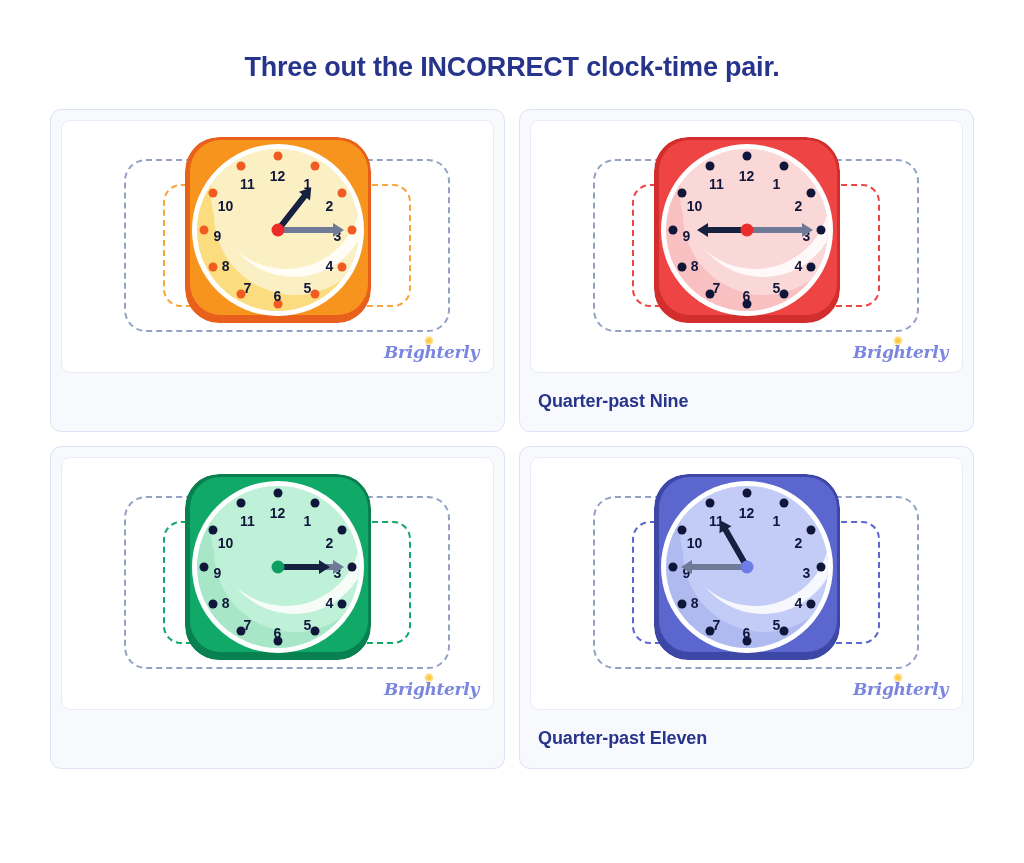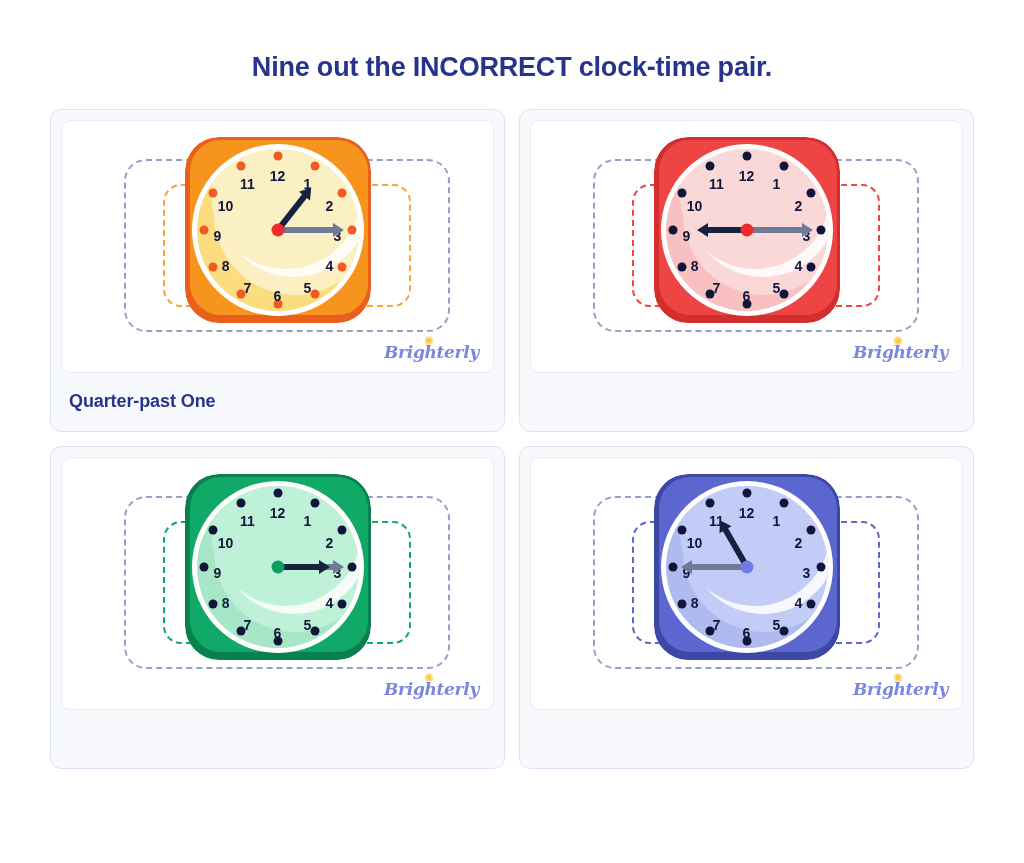--- a/index.html
+++ b/index.html
@@ -212,21 +212,21 @@
     font-size: 12px;
     font-style: normal;
     font-weight: normal;
   }
 </style>
 </head>
 <body>
 
 <div class="page">
 
-  <h1 class="title">Nine out the INCORRECT clock-time pair.</h1>
+  <h1 class="title">Three out the INCORRECT clock-time pair.</h1>
 
   <div class="grid" id="grid">
       <div class="card">
         <div class="panel">
           <div class="scene">
             <div class="dash-outer" style="border-color: rgb(146, 160, 196);"></div>
             <div class="dash-inner" style="border-color: rgb(247, 165, 58);"></div>
             <div class="clock-wrap">
               <div class="clock-body">
                 <div class="corner-dark" style="background: rgb(232, 96, 28);"></div>
@@ -268,21 +268,20 @@
                 <div class="hand hand-hour" style="width: 54px; transform: rotate(-52deg);">
                   <div class="shaft" style="background: rgb(22, 32, 63);"></div>
                   <div class="tip" style="border-left: 11px solid rgb(22, 32, 63);"></div>
                 </div>
                 <div class="center-dot" style="background: rgb(238, 43, 43);"></div>
               </div>
             </div>
             <div class="logo" style="color: rgb(123, 134, 224);"><span>Brighterly</span><span class="spark" style="color: rgb(255, 200, 61);">✺</span></div>
           </div>
         </div>
-        <div class="card-label">Quarter-past One</div>
       </div>
       <div class="card">
         <div class="panel">
           <div class="scene">
             <div class="dash-outer" style="border-color: rgb(146, 160, 196);"></div>
             <div class="dash-inner" style="border-color: rgb(239, 68, 68);"></div>
             <div class="clock-wrap">
               <div class="clock-body">
                 <div class="corner-dark" style="background: rgb(210, 46, 46);"></div>
                 <div class="body-light" style="background: rgb(239, 68, 68);"></div>
@@ -323,20 +322,21 @@
                 <div class="hand hand-hour" style="width: 50px; transform: rotate(180deg);">
                   <div class="shaft" style="background: rgb(22, 32, 63);"></div>
                   <div class="tip" style="border-left: 11px solid rgb(22, 32, 63);"></div>
                 </div>
                 <div class="center-dot" style="background: rgb(238, 43, 43);"></div>
               </div>
             </div>
             <div class="logo" style="color: rgb(123, 134, 224);"><span>Brighterly</span><span class="spark" style="color: rgb(255, 200, 61);">✺</span></div>
           </div>
         </div>
+        <div class="card-label">Quarter-past Nine</div>
       </div>
       <div class="card">
         <div class="panel">
           <div class="scene">
             <div class="dash-outer" style="border-color: rgb(146, 160, 196);"></div>
             <div class="dash-inner" style="border-color: rgb(17, 169, 104);"></div>
             <div class="clock-wrap">
               <div class="clock-body">
                 <div class="corner-dark" style="background: rgb(8, 128, 80);"></div>
                 <div class="body-light" style="background: rgb(17, 169, 104);"></div>
@@ -431,16 +431,17 @@
                 <div class="hand hand-hour" style="width: 54px; transform: rotate(-120deg);">
                   <div class="shaft" style="background: rgb(22, 32, 63);"></div>
                   <div class="tip" style="border-left: 11px solid rgb(22, 32, 63);"></div>
                 </div>
                 <div class="center-dot" style="background: rgb(110, 124, 232);"></div>
               </div>
             </div>
             <div class="logo" style="color: rgb(123, 134, 224);"><span>Brighterly</span><span class="spark" style="color: rgb(255, 200, 61);">✺</span></div>
           </div>
         </div>
+        <div class="card-label">Quarter-past Eleven</div>
       </div>
     </div>
 
 </div>
 
 </body></html>

